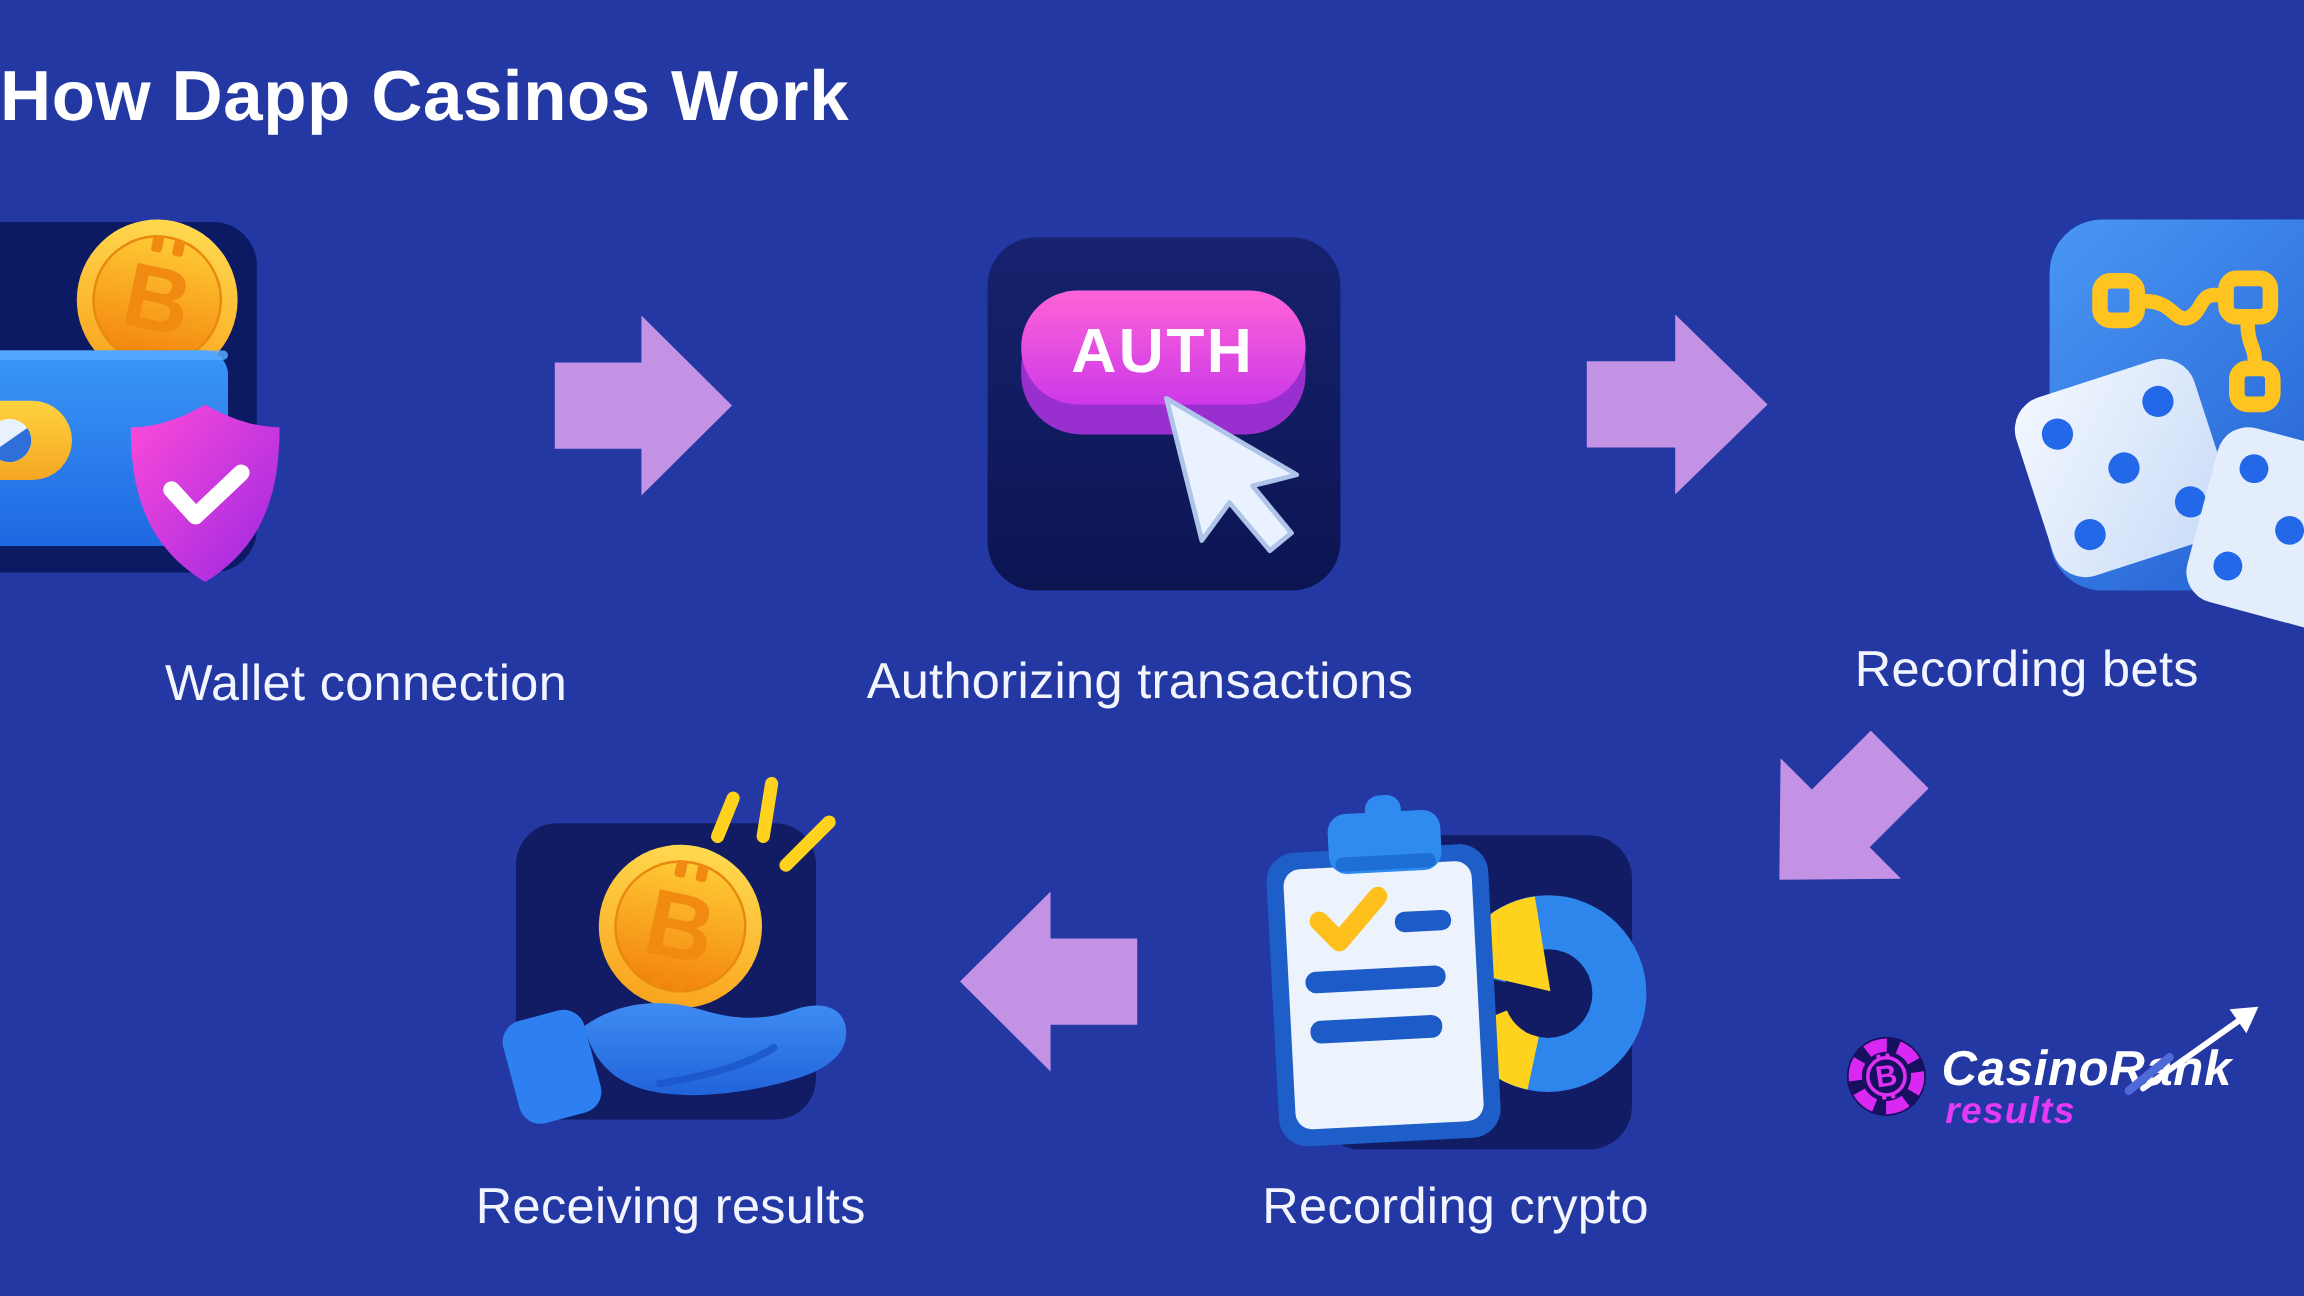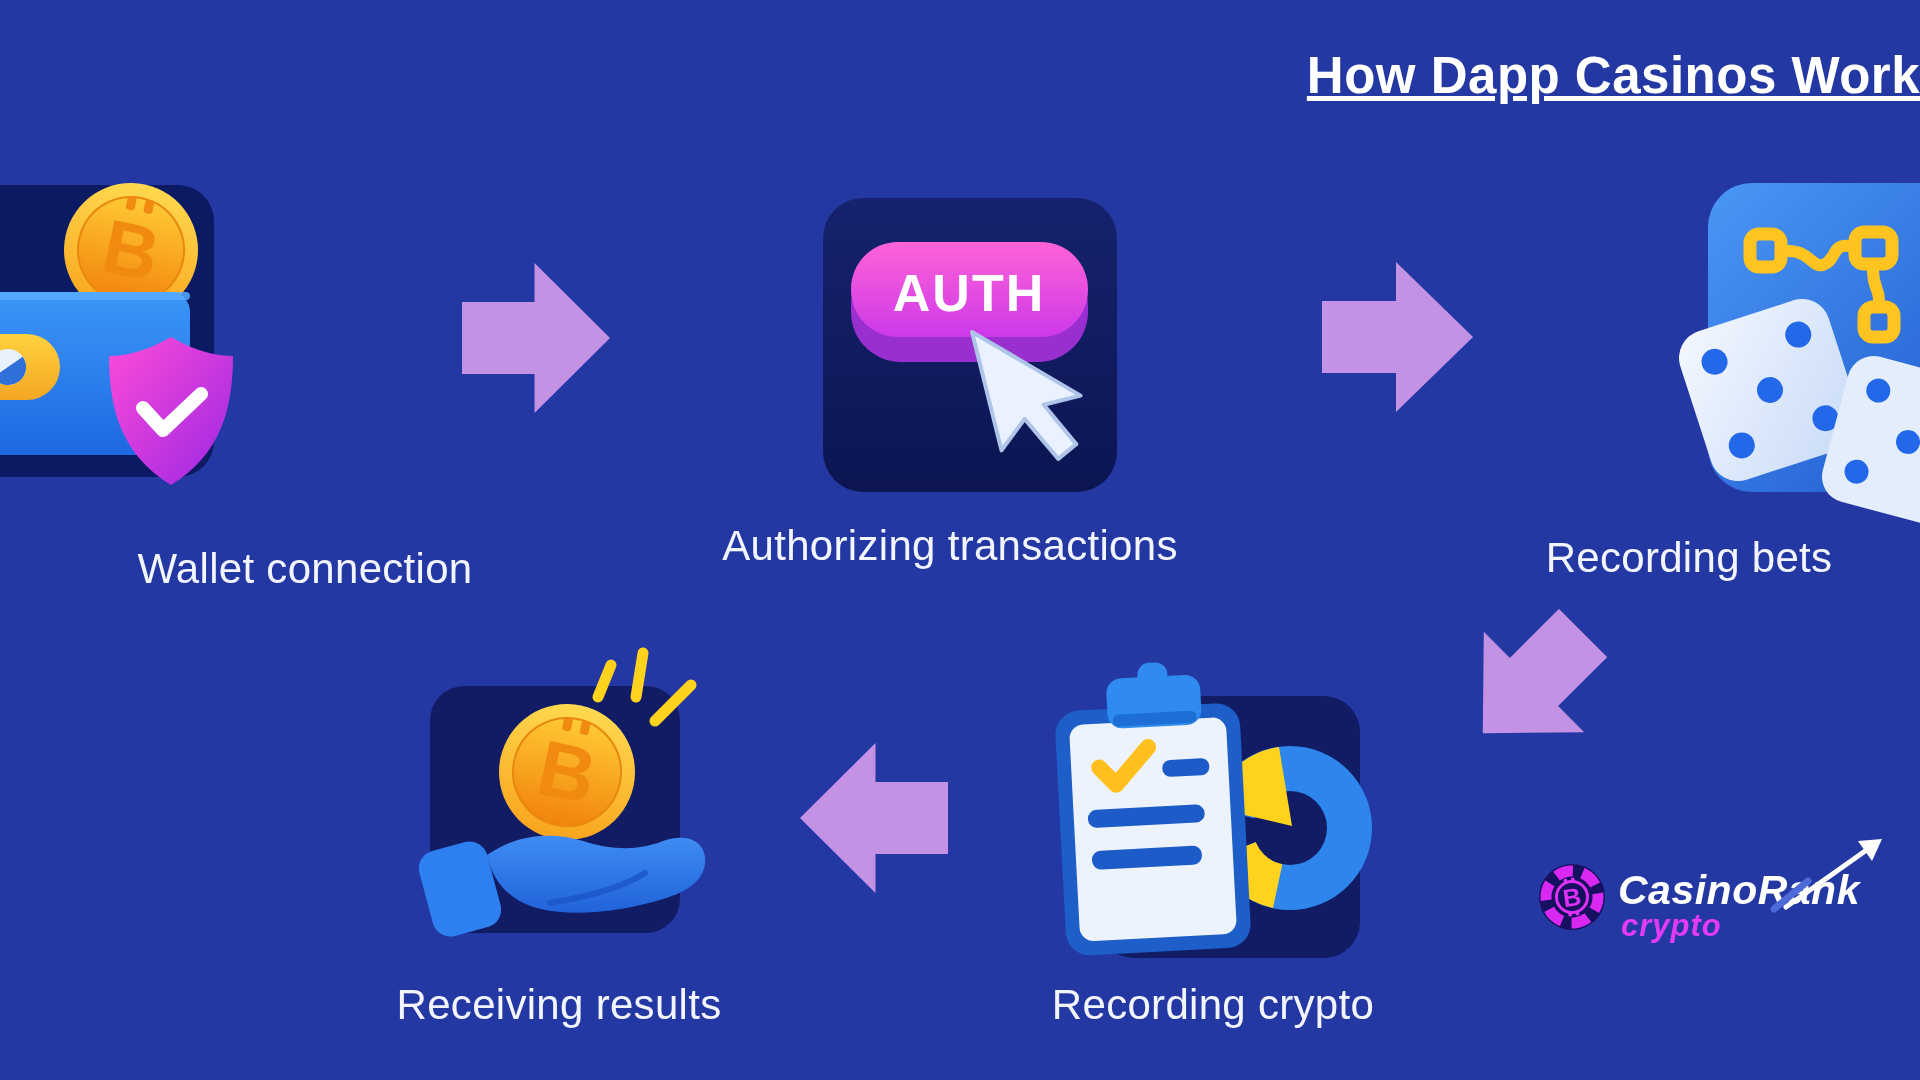--- a/index.html
+++ b/index.html
@@ -3,22 +3,22 @@
 <meta charset="utf-8">
 <style>
   html,body{margin:0;padding:0;}
   body{
     width:1920px;height:1080px;overflow:hidden;position:relative;
     background:var(--background,#2438A3);
     font-family:"Liberation Sans",sans-serif;
   }
   .abs{position:absolute;}
   .title{
-    position:absolute;top:46px;left:0;right:0;text-align:right;
-    color:var(--title_text,#FFFFFF);font-size:51px;font-weight:800;letter-spacing:.5px;text-decoration:underline;
+    position:absolute;top:46px;left:0;right:0;text-align:left;
+    color:var(--title_text,#FFFFFF);font-size:59px;font-weight:800;letter-spacing:.5px;
   }
   .step-label{
     position:absolute;transform:translateX(-50%);white-space:nowrap;
     color:var(--label_text,#F3F5FE);font-size:42px;font-weight:400;letter-spacing:.3px;
   }
   .flow-arrow{
     position:absolute;background:var(--arrow,#C492E4);
     clip-path:polygon(0% 26%,49% 26%,49% 0%,100% 50%,49% 100%,49% 74%,0% 74%);
   }
   .logo{position:absolute;left:1538px;top:845px;width:372px;height:112px;}
@@ -111,21 +111,21 @@
     <g>
       <rect x="28" y="58" width="237" height="106" rx="50" fill="#9A2FD0"></rect>
       <rect x="28" y="44" width="237" height="95" rx="47" fill="url(#gAuthBtn)"></rect>
       <text x="146" y="95" text-anchor="middle" dominant-baseline="central" font-size="52" font-weight="bold" letter-spacing="2" fill="#FFFFFF" font-family="Liberation Sans, sans-serif">AUTH</text>
     </g>
     <g transform="translate(149,134) rotate(-14)">
       <path d="M0 0 L0 122 L30 97 L53 144 L74 134 L52 88 L90 88 Z" fill="#EAF2FF" stroke="#AEC4E8" stroke-width="4" stroke-linejoin="round"></path>
     </g>
   </svg>
 </div>
-<div class="step-label" style="left:950px;top:522px">Authorizing transactions</div>
+<div class="step-label" style="left:950px;top:544px">Authorizing transactions</div>
 
 <div class="flow-arrow" style="left:1322px;top:262px;width:151px;height:150px"></div>
 
 <div class="abs" style="left:1660px;top:178px;width:352px;height:352px">
   <svg width="352" height="352" viewBox="0 0 352 352">
     <defs>
       <linearGradient id="gDiceTile" x1="0" y1="0" x2="1" y2="1">
           <stop offset="0" stop-color="#4A97F4"></stop>
           <stop offset="1" stop-color="#1C55CC"></stop>
         </linearGradient>
@@ -251,19 +251,19 @@
     <circle cx="34" cy="42" r="15.5" fill="none" stroke="#DC30F3" stroke-width="3"></circle>
     <g transform="translate(34,42) rotate(-8)" fill="#DC30F3">
       <rect x="-6" y="-19" width="3.5" height="5" rx="1"></rect>
         <rect x="1.5" y="-19" width="3.5" height="5" rx="1"></rect>
       <rect x="-6" y="14" width="3.5" height="5" rx="1"></rect>
         <rect x="1.5" y="14" width="3.5" height="5" rx="1"></rect>
       <text x="0" y="0" text-anchor="middle" dominant-baseline="central" font-size="25" font-weight="bold" font-family="Liberation Sans, sans-serif">B</text>
     </g>
   </svg>
   <div class="brand-name">CasinoRank</div>
-  <div class="brand-sub">crypto</div>
+  <div class="brand-sub">results</div>
   <svg class="abs" style="left:228px;top:-10px" width="140" height="84" viewBox="0 0 140 84">
     <line x1="8" y1="74" x2="42" y2="46" stroke="#4E6AD8" stroke-width="7" stroke-linecap="round"></line>
     <line x1="20" y1="72" x2="102" y2="14" stroke="#FFFFFF" stroke-width="5" stroke-linecap="round"></line>
     <polygon points="92,6 116,4 106,26" fill="#FFFFFF"></polygon>
   </svg>
 </div>
 
 </body></html>

